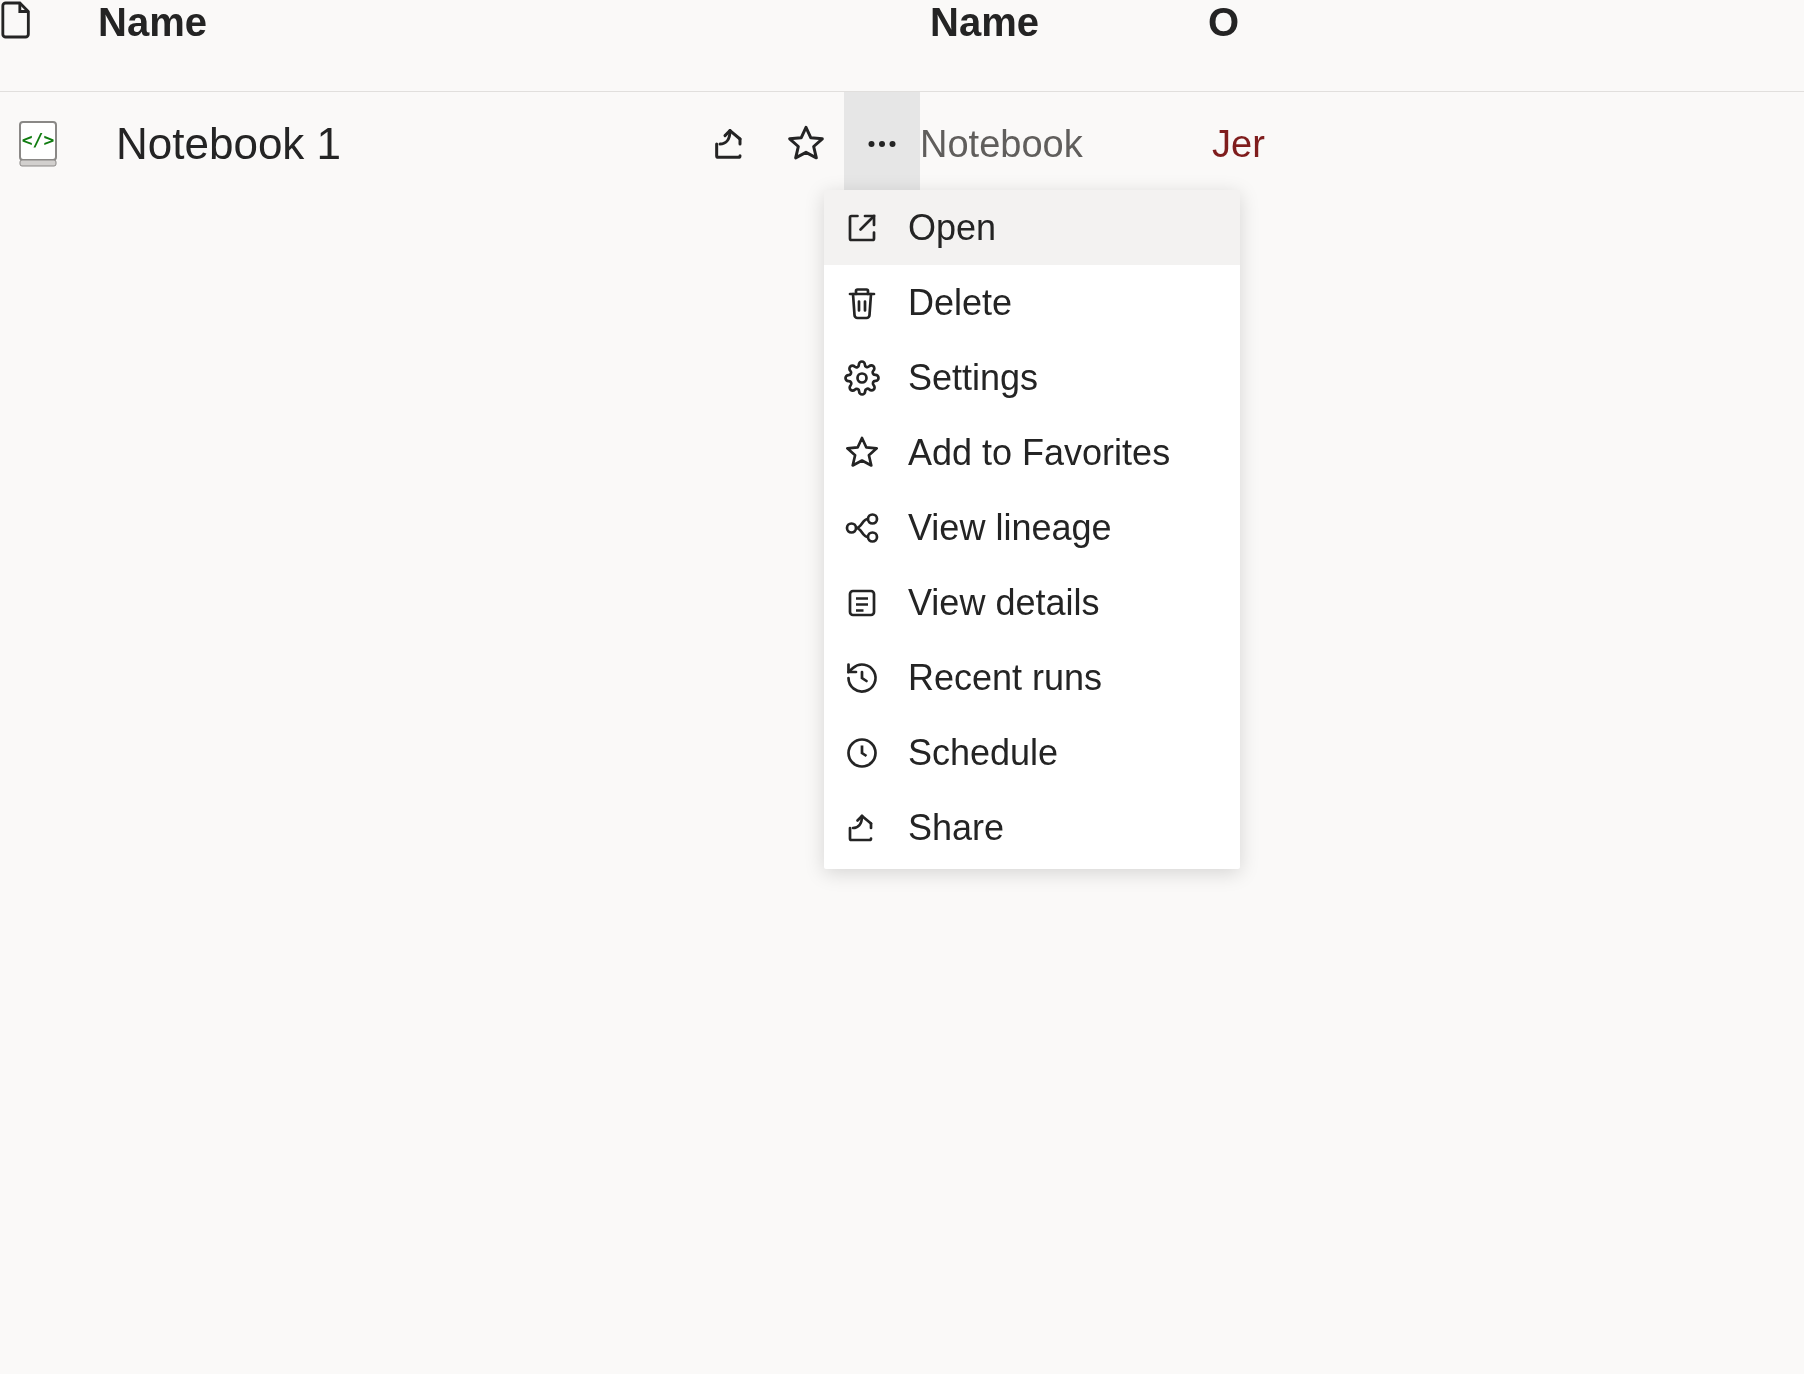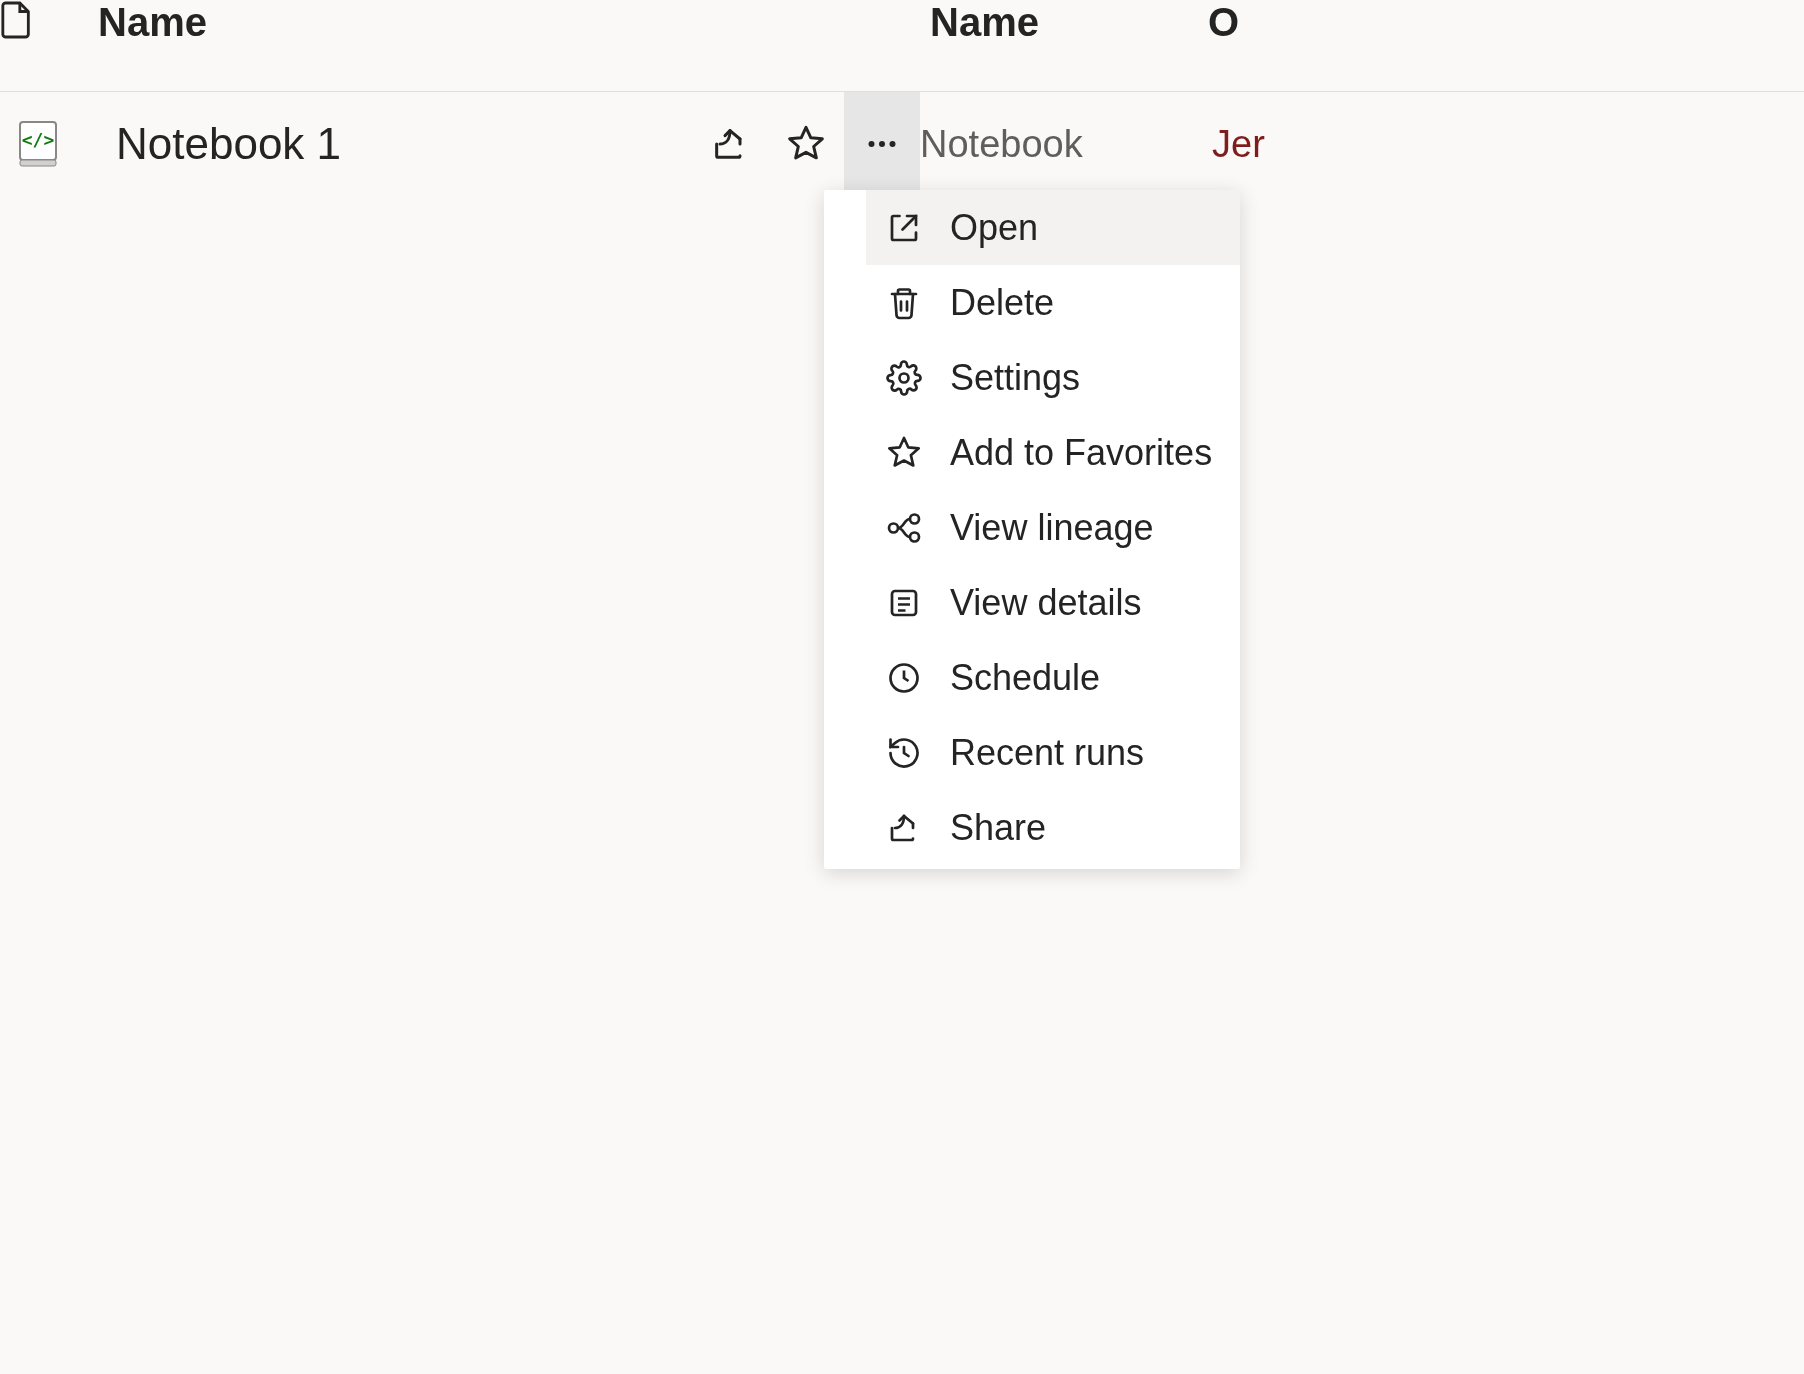--- a/index.html
+++ b/index.html
@@ -90,21 +90,20 @@
   
   .context-menu {
     position: absolute;
     top: 190px;
     left: 824px;
     width: 416px;
     background: #fff;
     box-shadow: 0 4px 20px rgba(0,0,0,0.15);
     border-radius: 2px;
     padding-bottom: 4px;
-    padding-left: 42px;
   }
   .menu-item {
     display: flex;
     align-items: center;
     height: 75px;
     padding-left: 20px;
     cursor: pointer;
   }
   .menu-item.highlight {
     background: #f3f2f1;
@@ -244,37 +243,37 @@
       <svg width="36" height="36" viewBox="0 0 24 24" fill="none" stroke="#242424" stroke-width="1.8">
         <rect x="4" y="4" width="16" height="16" rx="2"></rect>
         <path d="M8 9h8M8 13h8M8 17h5"></path>
       </svg>
     </span>
     <span class="mi-label">View details</span>
   </div>
 
   <div class="menu-item">
     <span class="mi-icon">
-      <svg width="36" height="36" viewBox="0 0 24 24" fill="none" stroke="#242424" stroke-width="1.8">
-        <circle cx="12" cy="12" r="9"></circle>
-          <path d="M12 7v5l3 2"></path>
-      </svg>
-    </span>
-    <span class="mi-label">Schedule</span>
-  </div>
-
-  <div class="menu-item">
-    <span class="mi-icon">
       <svg width="36" height="36" viewBox="0 0 24 24" fill="none" stroke="#242424" stroke-width="1.8" stroke-linecap="round">
         <path d="M3 12a9 9 0 1 0 3-6.7L3 8"></path>
           <path d="M3 3v5h5"></path>
           <path d="M12 8v4l3 2"></path>
       </svg>
     </span>
     <span class="mi-label">Recent runs</span>
+  </div>
+
+  <div class="menu-item">
+    <span class="mi-icon">
+      <svg width="36" height="36" viewBox="0 0 24 24" fill="none" stroke="#242424" stroke-width="1.8">
+        <circle cx="12" cy="12" r="9"></circle>
+          <path d="M12 7v5l3 2"></path>
+      </svg>
+    </span>
+    <span class="mi-label">Schedule</span>
   </div>
 
 
   <div class="menu-item">
     <span class="mi-icon">
       <svg width="36" height="36" viewBox="0 0 24 24" fill="none" stroke="#242424" stroke-width="1.8" stroke-linecap="round" stroke-linejoin="round">
         <path d="M4 12v7a1 1 0 0 0 1 1h12a1 1 0 0 0 1-1"></path>
         <path d="M12 4l6 5"></path>
           <path d="M12 4l-3 3"></path>
         <path d="M12 4c0 6-3 8-6 8"></path>

